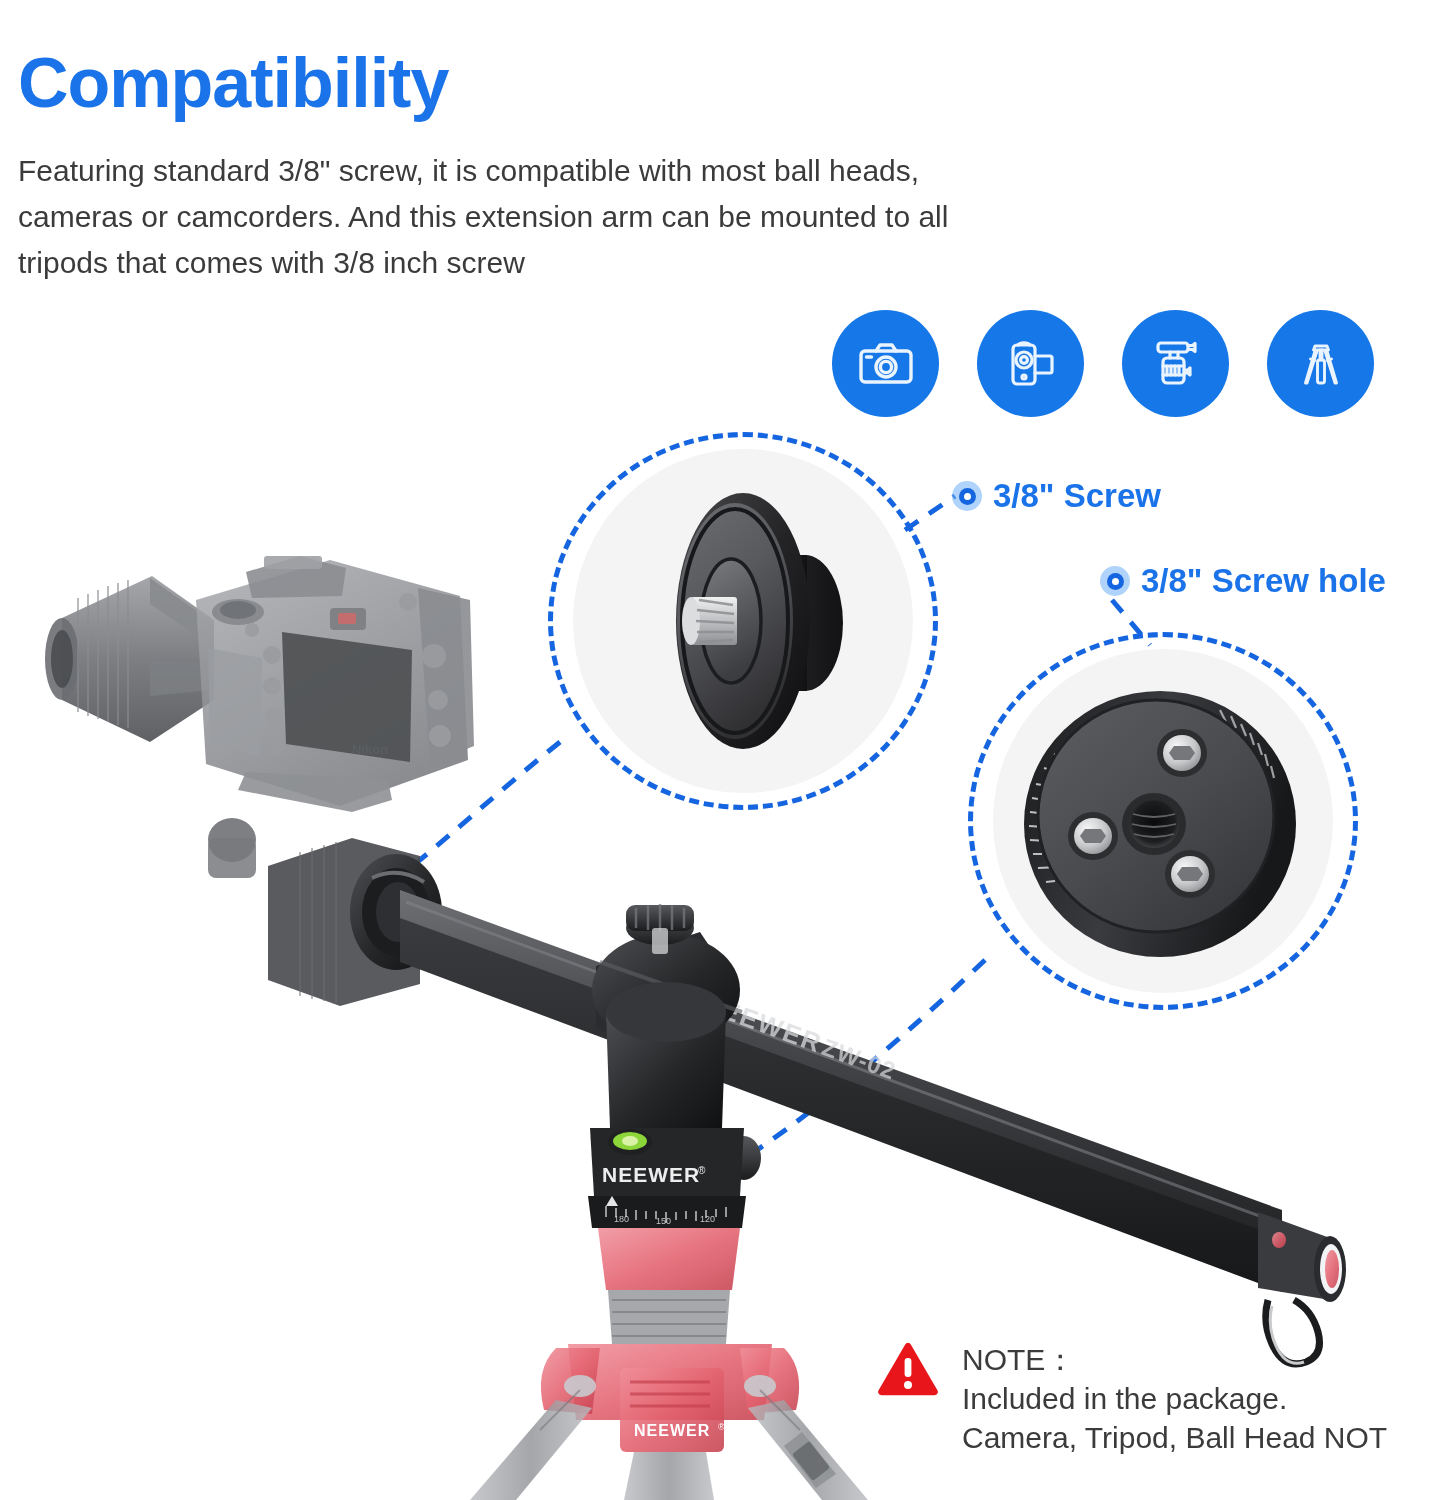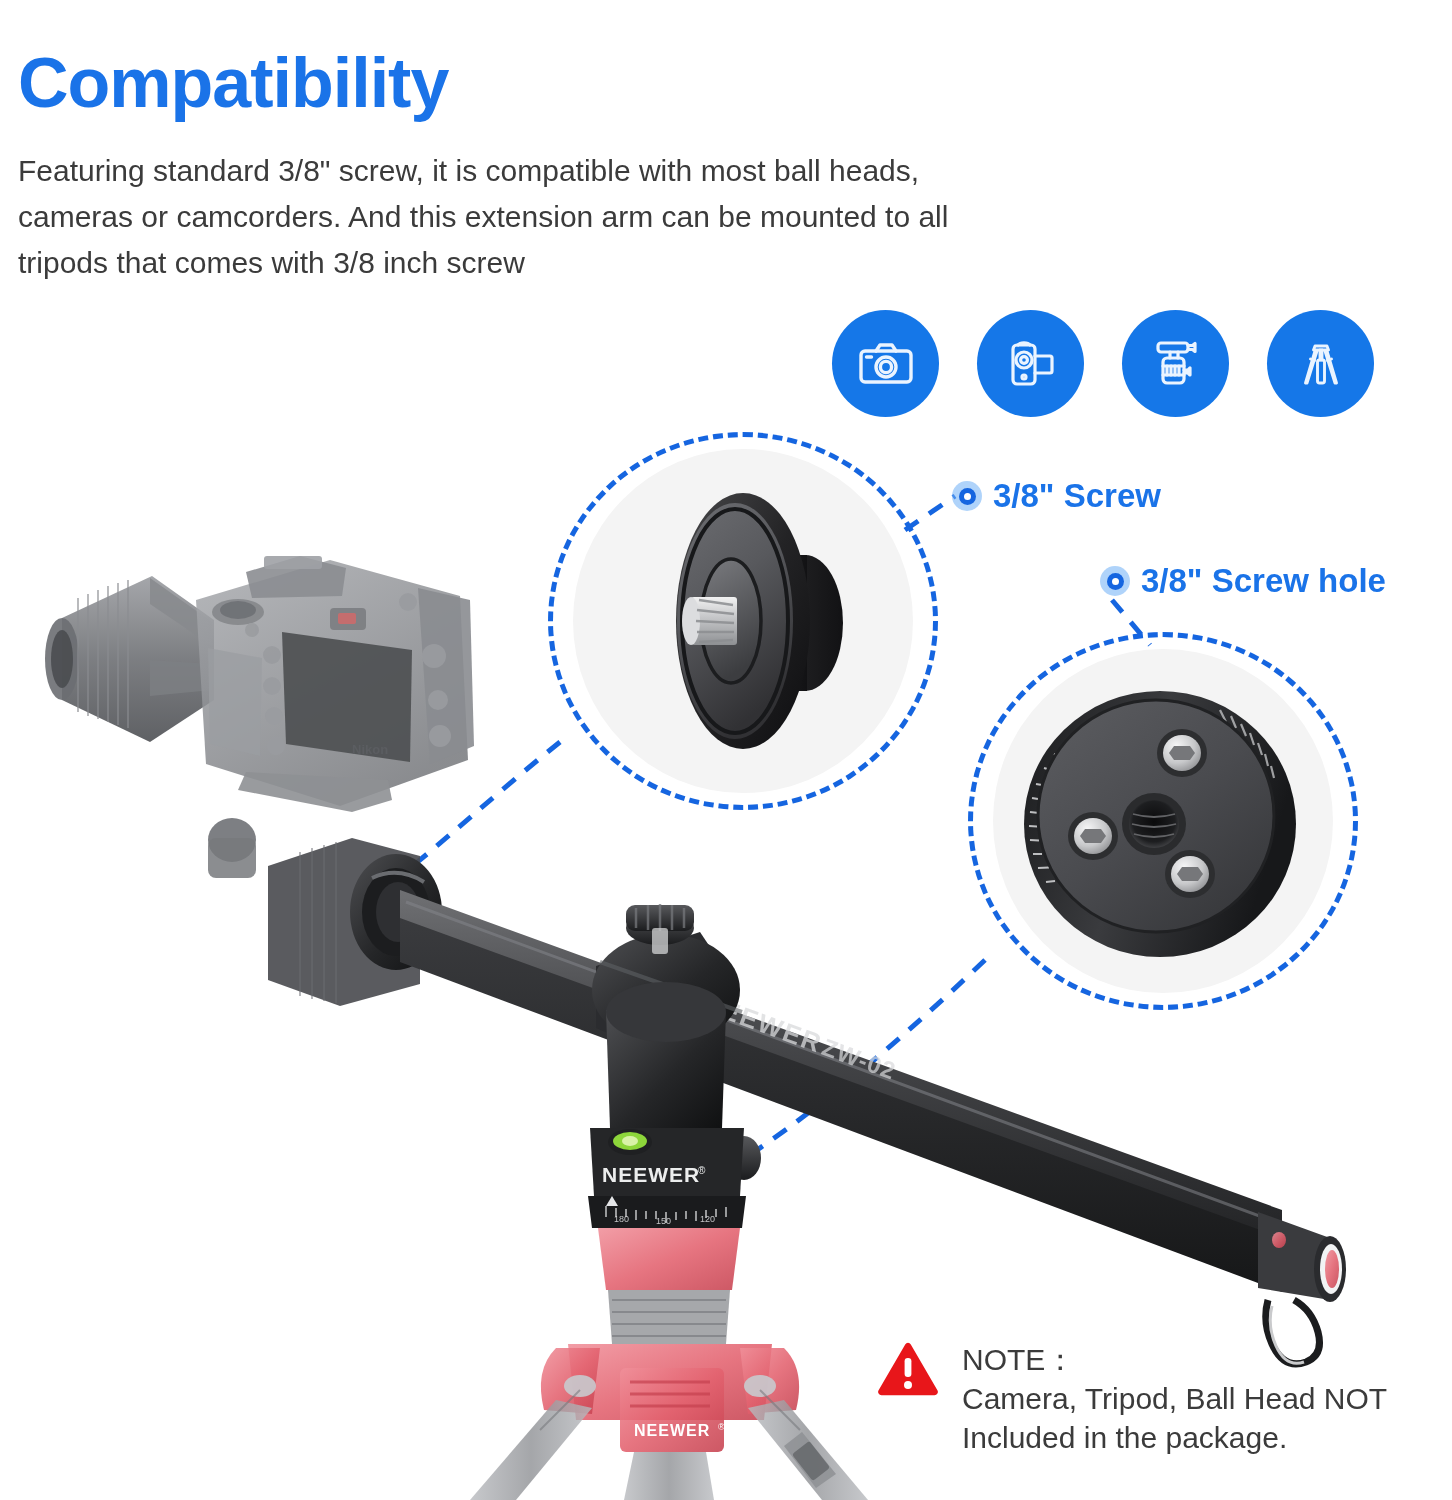--- a/index.html
+++ b/index.html
@@ -567,18 +567,18 @@
   <div id="note">
     <span>
       <svg width="64" height="58" viewBox="0 0 64 58">
         <path d="M29.2 4.4 L2.6 50.2 a3.4 3.4 0 0 0 2.9 5.1 h53 a3.4 3.4 0 0 0 2.9 -5.1 L34.8 4.4 a3.3 3.3 0 0 0 -5.6 0 z" fill="#e8161a"></path>
         <rect x="28.6" y="18" width="6.8" height="19" rx="3.2" fill="#ffffff"></rect>
         <circle cx="32" cy="45" r="4" fill="#ffffff"></circle>
       </svg>
     </span>
     <div id="note-text">
       <div>NOTE：</div>
+      <div>Included in the package.</div>
       <div>Camera, Tripod, Ball Head NOT</div>
-      <div>Included in the package.</div>
     </div>
   </div>
 
 </div>
 
 </body></html>

